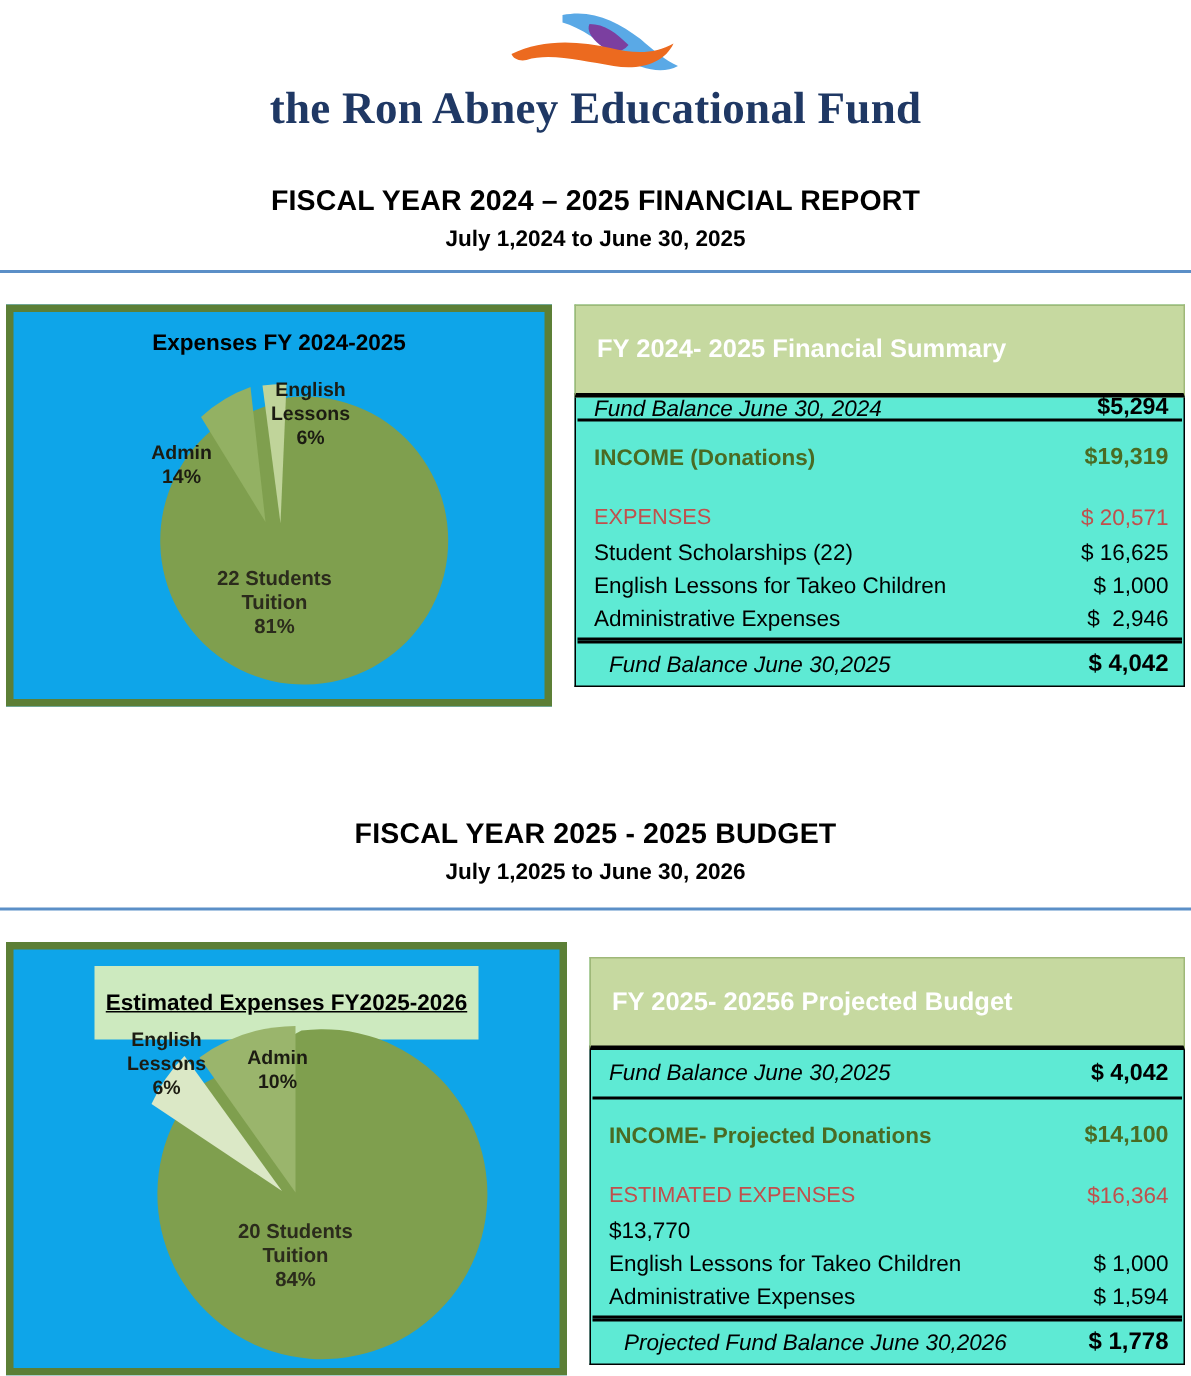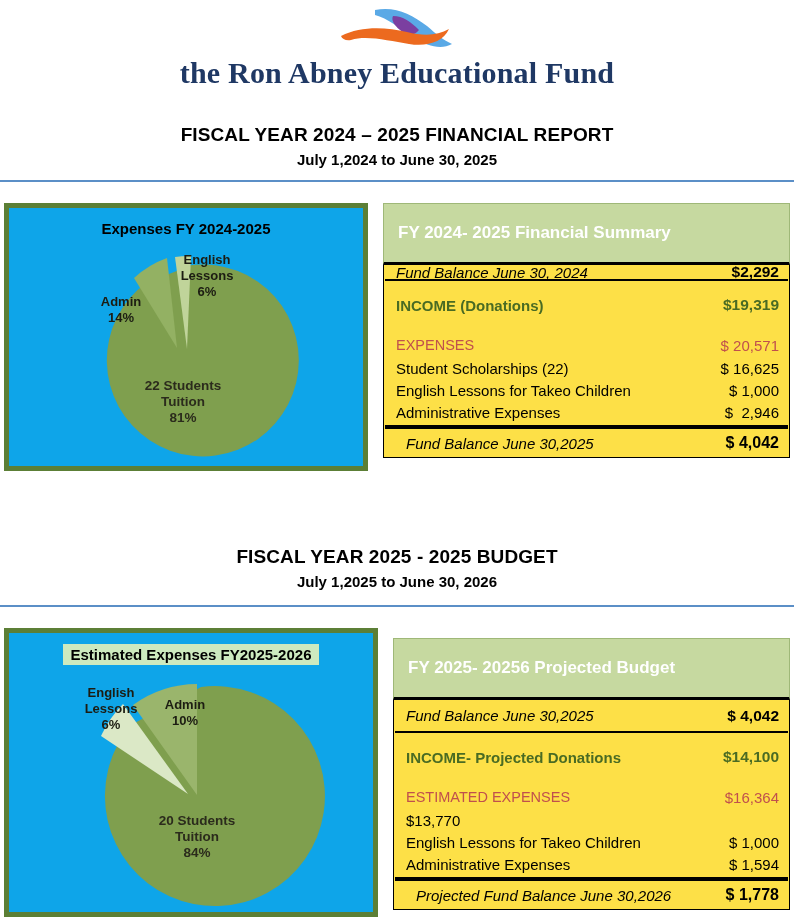--- a/index.html
+++ b/index.html
@@ -37,31 +37,31 @@
 
   
   .chart-panel {
     position: absolute; background: #0ea5e9;
     border: 5px solid #5c7f36;
   }
   .chart-title {
     position: absolute; width: 100%; text-align: center;
     font-size: 15px; font-weight: 700; color: #000;
   }
-  .chart-title-hl { display: inline-block; background: #cdeabf; padding: 2px 8px; }
+  .chart-title-hl { display: inline-block; background: #cdeabf; padding: 16px 8px; text-decoration: underline; }
   .pie-holder { position: absolute; }
   .slice-label {
     position: absolute; text-align: center; color: #1c1c12;
     font-size: 13px; font-weight: 700; line-height: 16px;
     white-space: pre-line;
   }
   .slice-label.big { font-size: 13.5px; color: #2b2b1c; }
 
   
-  .tbl-panel { position: absolute; background:#fde047; }
+  .tbl-panel { position: absolute; background:#5eead4; }
   .tbl-head {
     background: #c6d9a0;
     color: #ffffff;
     font-size: 17px; font-weight: 700;
     display: flex; align-items: center;
     padding-left: 14px;
     border: 1px solid #9fb878;
     border-bottom: 3px solid #000;
   }
   .tbl-body { border: 1px solid #000; border-top: none; }
@@ -134,21 +134,21 @@
   </div>
 
   <div class="tbl-panel" style="left:383px; top:203px; width:407px;">
 
     <div class="tbl-head" style="height:62px;">FY 2024- 2025 Financial Summary</div>
 
     <div class="tbl-body">
 
       <div class="trow r-open" style="height:14px;gap:45px;">
         <span class="lbl">Fund Balance June 30, 2024</span>
-        <span class="val">$2,292</span>
+        <span class="val">$5,294</span>
       </div>
       <div class="sep-under-open"></div>
 
       <div class="spacer"></div>
 
       <div class="trow r-income" style="height:28px;">
         <span class="lbl">INCOME (Donations)</span>
         <span class="val">$19,319</span>
       </div>
 

